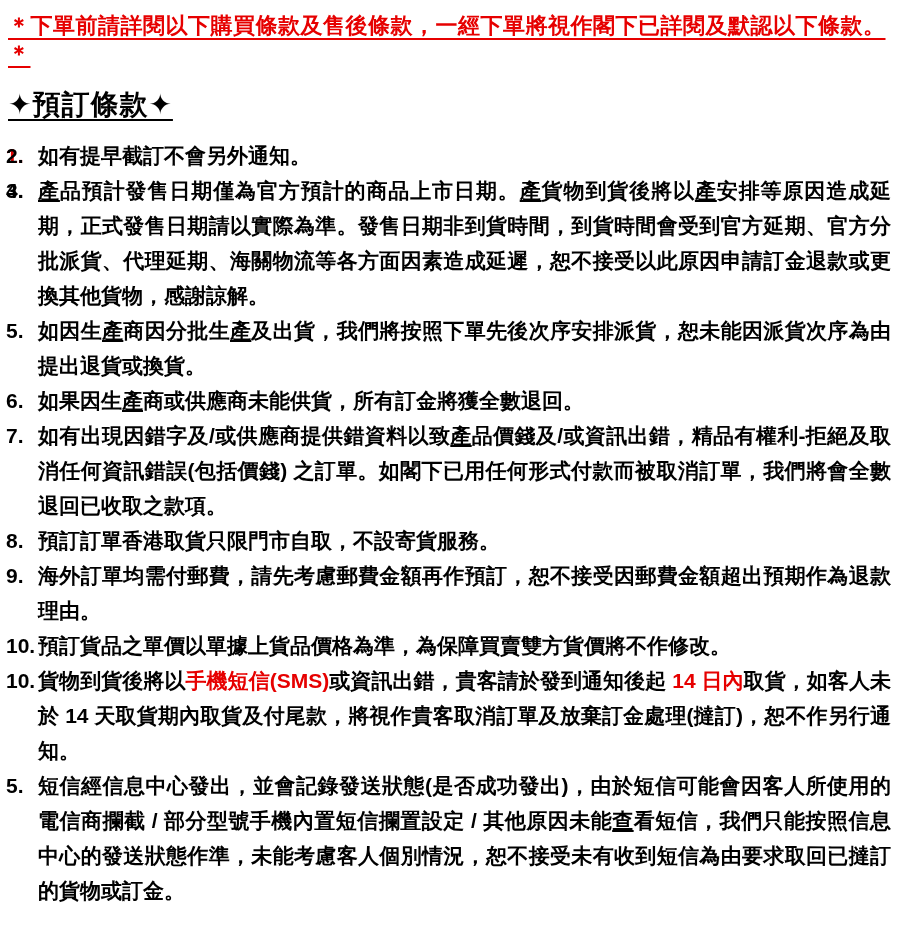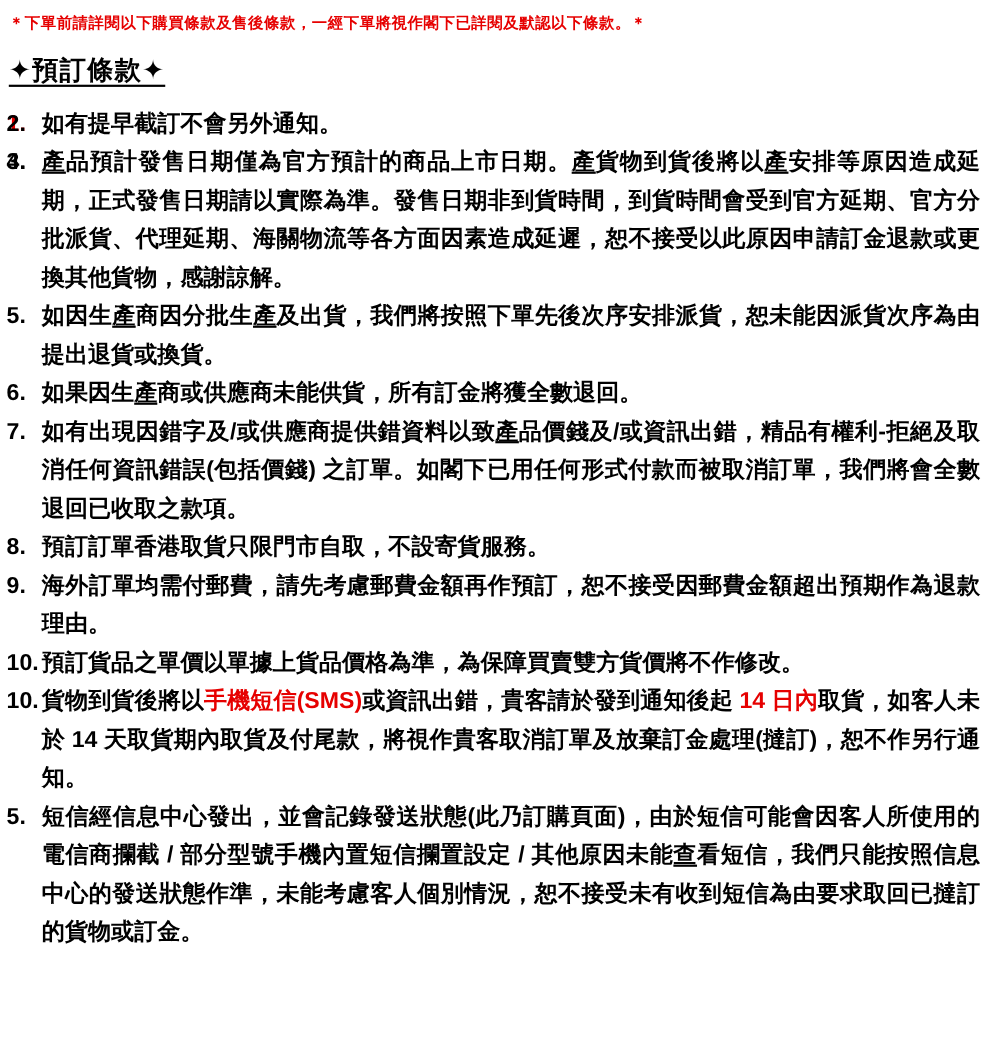--- a/index.html
+++ b/index.html
@@ -19,31 +19,32 @@
     height: 948px;
     font-family: "Liberation Sans", "DejaVu Sans", sans-serif;
     font-weight: 700;
     color: var(--ink);
     overflow: hidden;
   }
   .page {
     padding: 12px 22px 0 6px;
   }
   .doc-header {
-    font-size: 14px;
+    font-size: 22px;
     line-height: 1.25;
     color: var(--red);
+    text-decoration: underline;
     text-decoration-thickness: 2px;
     text-underline-offset: 5px;
     margin: 0 0 21px 2px;
     letter-spacing: 0.5px;
   }
   .section-title {
     display: inline-block;
-    font-size: 24px;
+    font-size: 28px;
     line-height: 1.2;
     color: var(--ink);
     text-decoration: underline;
     text-decoration-thickness: 2px;
     text-underline-offset: 5px;
     margin: 0 0 16px 2px;
     letter-spacing: 1px;
   }
   .terms {
     font-size: 21px;
@@ -85,15 +86,15 @@
       <div class="term"><span class="num">2.</span><span>如有提早截訂不會另外通知。</span></div>
       <div class="term"><span class="num">3.</span></div>
       <div class="term"><span class="num">4.</span><span class="seg-mark">產</span><span>品預計發售日期僅為官方預計的商品上市日期。</span><span class="seg-mark">產</span><span>貨物到貨後將以</span><span class="seg-mark">產</span><span>安排等原因造成延期，正式發售日期請以實際為準。發售日期非到貨時間，到貨時間會受到官方延期、官方分批派貨、代理延期、海關物流等各方面因素造成延遲，恕不接受以此原因申請訂金退款或更換其他貨物，感謝諒解。</span></div>
       <div class="term"><span class="num">5.</span><span>如因生</span><span class="seg-mark">產</span><span>商因分批生</span><span class="seg-mark">產</span><span>及出貨，我們將按照下單先後次序安排派貨，恕未能因派貨次序為由提出退貨或換貨。</span></div>
       <div class="term"><span class="num">6.</span><span>如果因生</span><span class="seg-mark">產</span><span>商或供應商未能供貨，所有訂金將獲全數退回。</span></div>
       <div class="term"><span class="num">7.</span><span>如有出現因錯字及/或供應商提供錯資料以致</span><span class="seg-mark">產</span><span>品價錢及/或資訊出錯，精品有權利-拒絕及取消任何資訊錯誤(包括價錢) 之訂單。如閣下已用任何形式付款而被取消訂單，我們將會全數退回已收取之款項。</span></div>
       <div class="term"><span class="num">8.</span><span>預訂訂單香港取貨只限門市自取，不設寄貨服務。</span></div>
       <div class="term"><span class="num">9.</span><span>海外訂單均需付郵費，請先考慮郵費金額再作預訂，恕不接受因郵費金額超出預期作為退款理由。</span></div>
       <div class="term"><span class="num">10.</span><span>預訂貨品之單價以單據上貨品價格為準，為保障買賣雙方貨價將不作修改。</span></div>
       <div class="term"><span class="num">10.</span><span>貨物到貨後將以</span><span class="seg-redline">手機短信(SMS)</span><span>或資訊出錯，貴客請於發到通知後起 </span><span class="seg-redline">14 日內</span><span>取貨，如客人未於 14 天取貨期內取貨及付尾款，將視作貴客取消訂單及放棄訂金處理(撻訂)，恕不作另行通知。</span></div>
-      <div class="term"><span class="num">5.</span><span>短信經信息中心發出，並會記錄發送狀態(此乃訂購頁面)，由於短信可能會因客人所使用的電信商攔截 / 部分型號手機內置短信攔置設定 / 其他原因未能</span><span class="seg-mark">查</span><span>看短信，我們只能按照信息中心的發送狀態作準，未能考慮客人個別情況，恕不接受未有收到短信為由要求取回已撻訂的貨物或訂金。</span></div>
+      <div class="term"><span class="num">5.</span><span>短信經信息中心發出，並會記錄發送狀態(是否成功發出)，由於短信可能會因客人所使用的電信商攔截 / 部分型號手機內置短信攔置設定 / 其他原因未能</span><span class="seg-mark">查</span><span>看短信，我們只能按照信息中心的發送狀態作準，未能考慮客人個別情況，恕不接受未有收到短信為由要求取回已撻訂的貨物或訂金。</span></div>
     </div>
 </div>
 
 </body></html>

